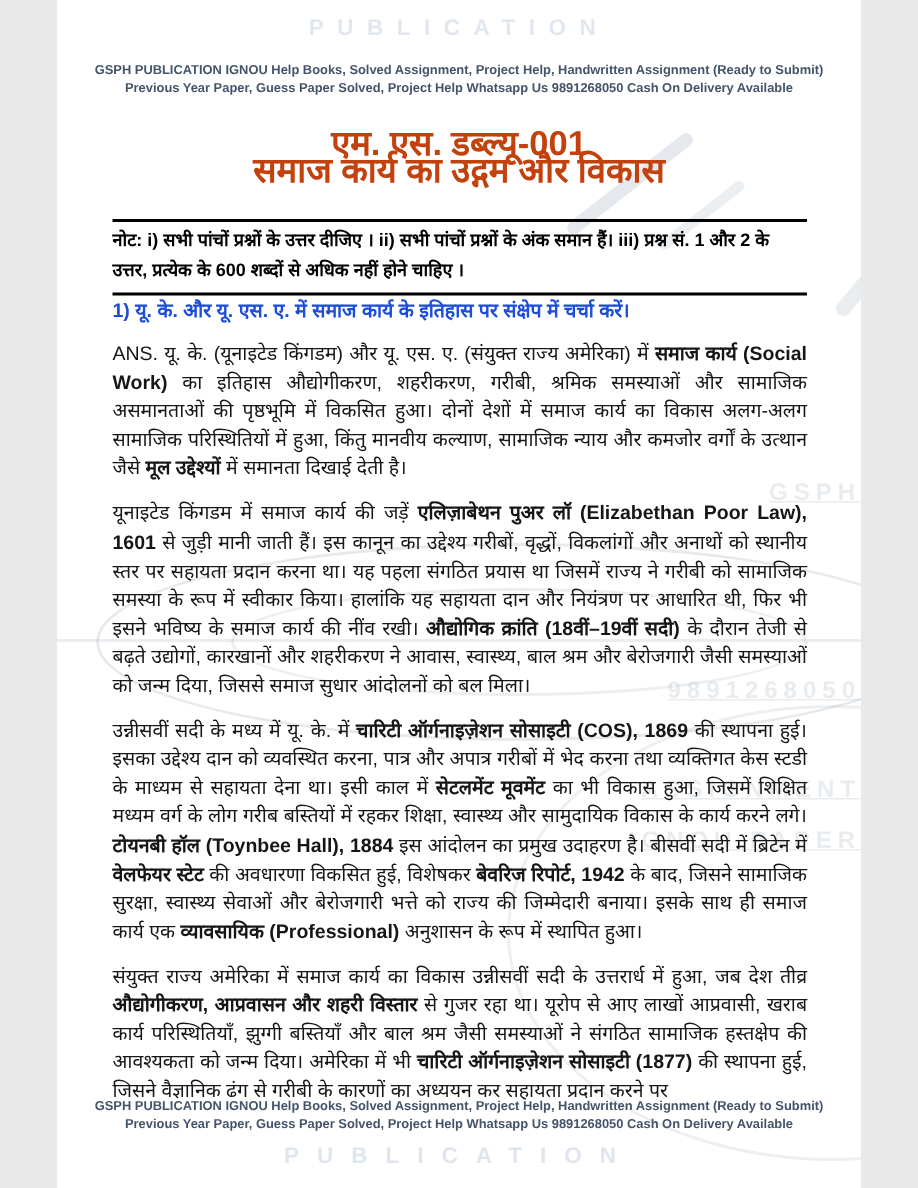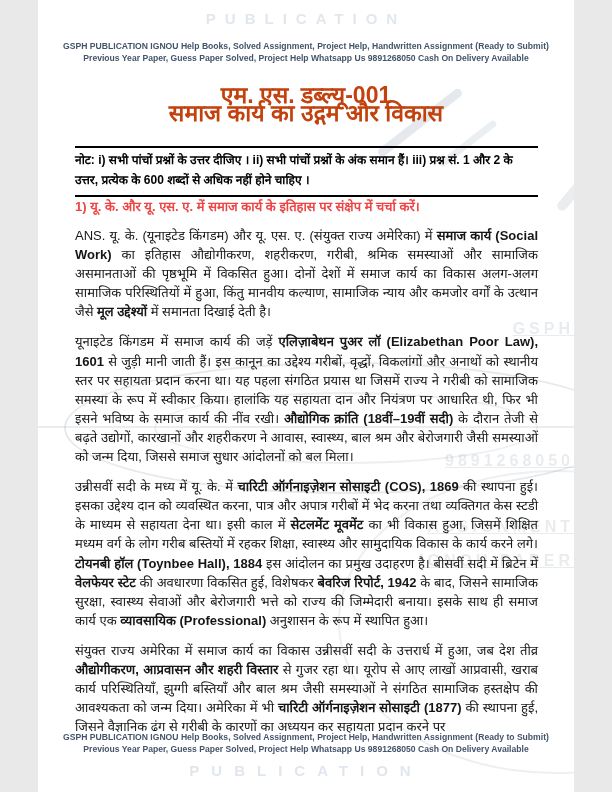--- a/index.html
+++ b/index.html
@@ -63,21 +63,21 @@
     position:absolute;left:37px;right:36px;top:146px;
     border-top:2.5px solid #000;border-bottom:2.5px solid #000;
     padding:3px 0 5px 0;
     color:#000;font-weight:bold;font-size:12px;line-height:19.5px;
     text-align:left;
   }
 
   
   .question{
     position:absolute;left:37px;right:36px;top:198px;
-    color:#ef4444;font-weight:bold;font-size:13px;line-height:18px;
+    color:#1d4ed8;font-weight:bold;font-size:13px;line-height:18px;
   }
 
   
   .bodytext{
     position:absolute;left:37px;right:36px;top:226px;
     color:#161616;font-size:13px;line-height:19.1px;text-align:justify;
   }
   .bodytext p{margin:0 0 11px 0;}
 </style>
 </head>

